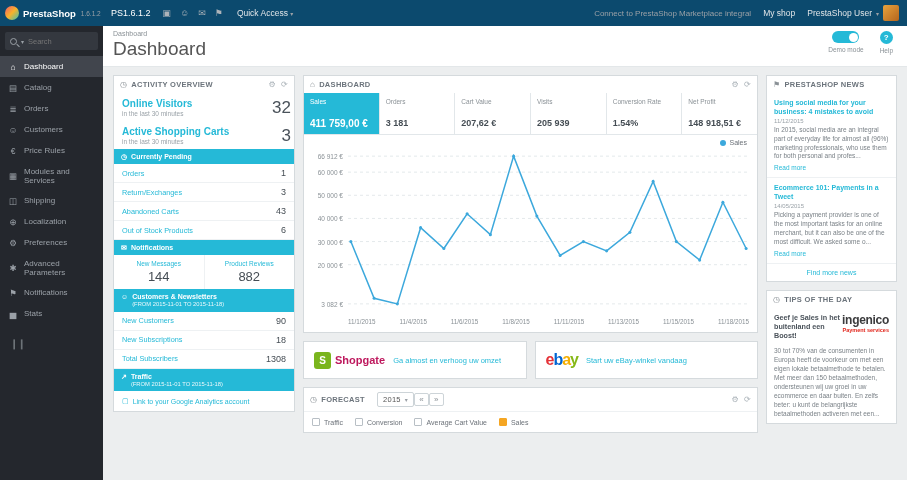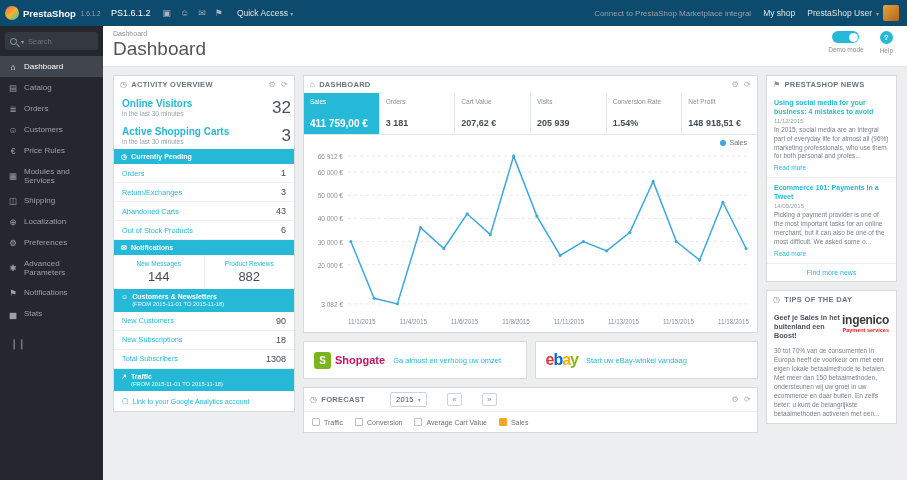--- a/index.html
+++ b/index.html
@@ -110,21 +110,21 @@
   
   .promo-row { display: flex; gap: 8px; }
   .promo { flex: 1; background: #fff; border: 1px solid #d5dadd; display: flex; align-items: center; gap: 8px; padding: 8px 10px; height: 38px; }
   .sg-logo { display: flex; align-items: center; gap: 4px; }
   .sg-badge { width: 17px; height: 17px; border-radius: 3px; background: #7ab51d; color: #fff; font-weight: bold; font-size: 10px; text-align: center; line-height: 17px; }
   .sg-name { font-size: 11px; font-weight: bold; color: #be185d; }
   .promo-link { color: #25b9d7; font-size: 7.5px; cursor: pointer; }
   .ebay-logo { font-size: 16px; font-weight: bold; letter-spacing: -1px; }
 
   
-  .forecast-head-extra { display: flex; align-items: center; gap: 20px; margin-left: 21px; font-weight: normal; }
+  .forecast-head-extra { display: flex; align-items: center; gap: 0; margin-left: 8px; font-weight: normal; }
   .year-select { border: 1px solid #cdd4d8; border-radius: 2px; padding: 2px 5px; font-size: 7.5px; color: #555; display: flex; gap: 4px; align-items: center; cursor: pointer; }
   .nav-arrow { border: 1px solid #cdd4d8; border-radius: 2px; padding: 1px 4px; font-size: 8px; color: #8a9196; cursor: pointer; }
   .fc-legend { display: flex; gap: 12px; padding: 6px 8px; font-size: 7px; color: #6b7178; align-items: center; border-top: 1px solid #eef1f3; }
   .fc-item { display: flex; align-items: center; gap: 4px; cursor: pointer; }
   .cbox { width: 8px; height: 8px; border: 1px solid #b8bfc5; background: #fff; border-radius: 1px; }
   .cbox.checked { background: #f5a623; border-color: #f5a623; }
 
   
   .news-item { padding: 5px 7px; border-bottom: 1px solid #eef1f3; }
   .news-title { color: #25b9d7; font-size: 7px; font-weight: bold; line-height: 1.3; cursor: pointer; }

